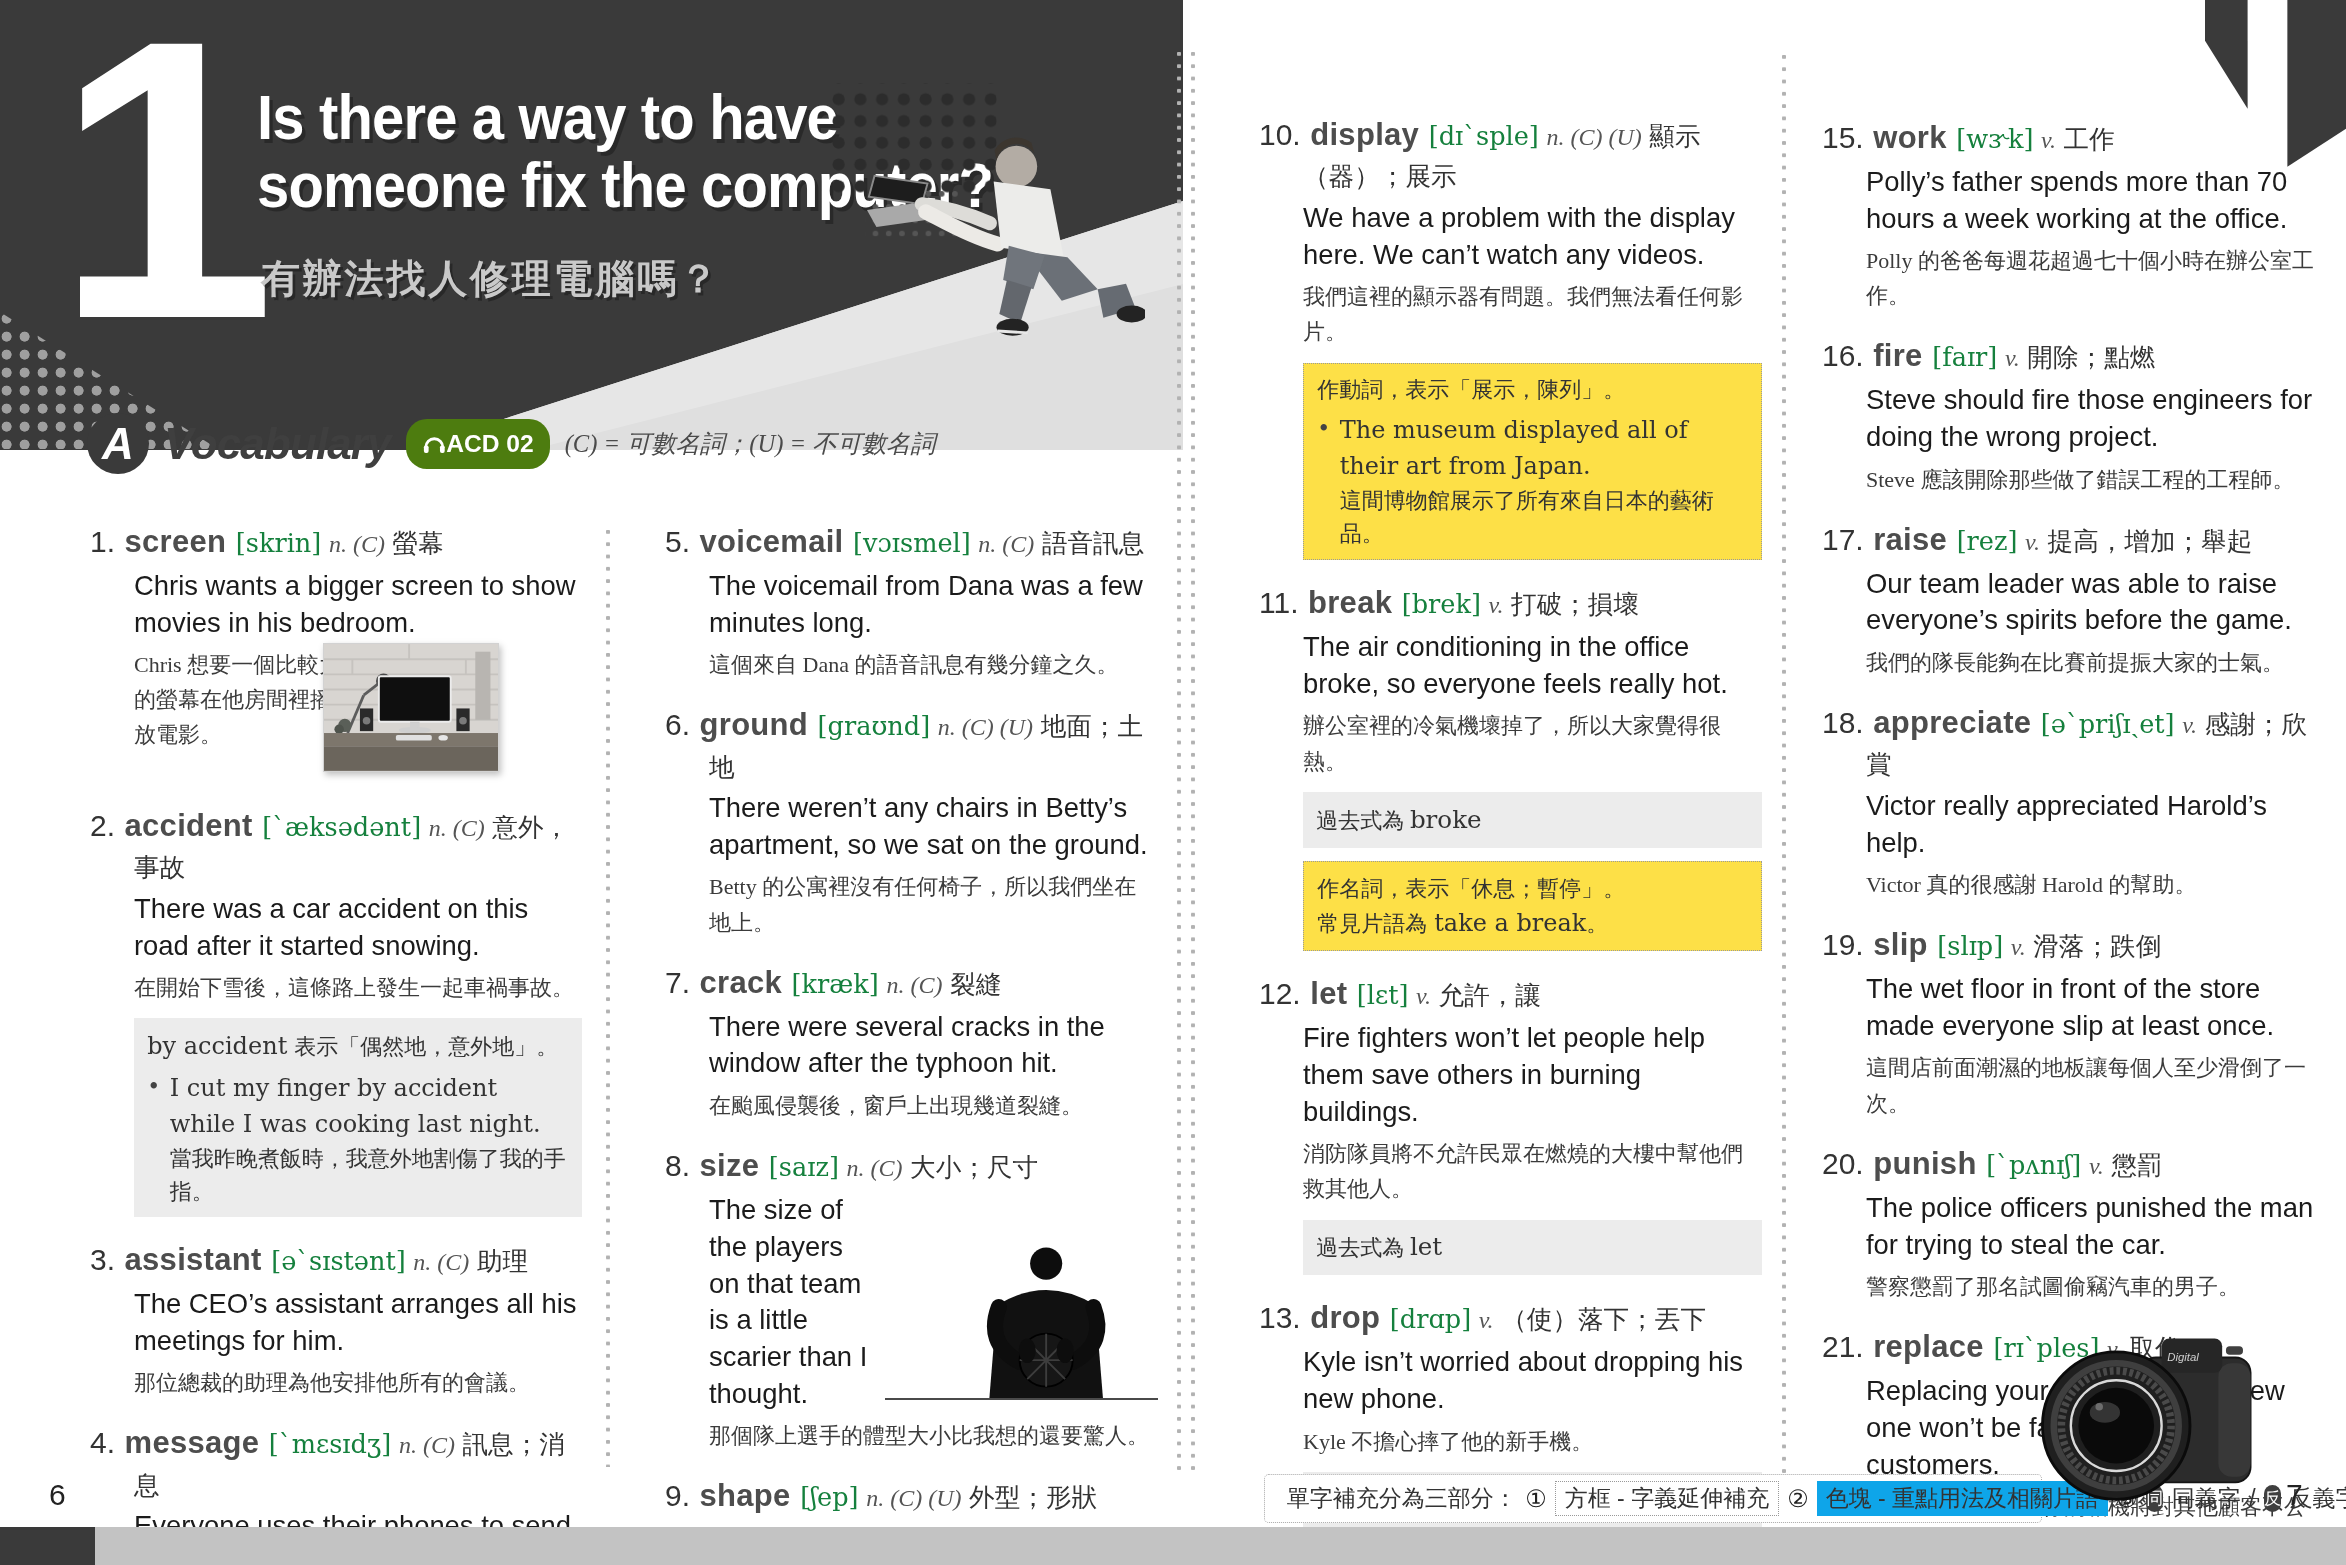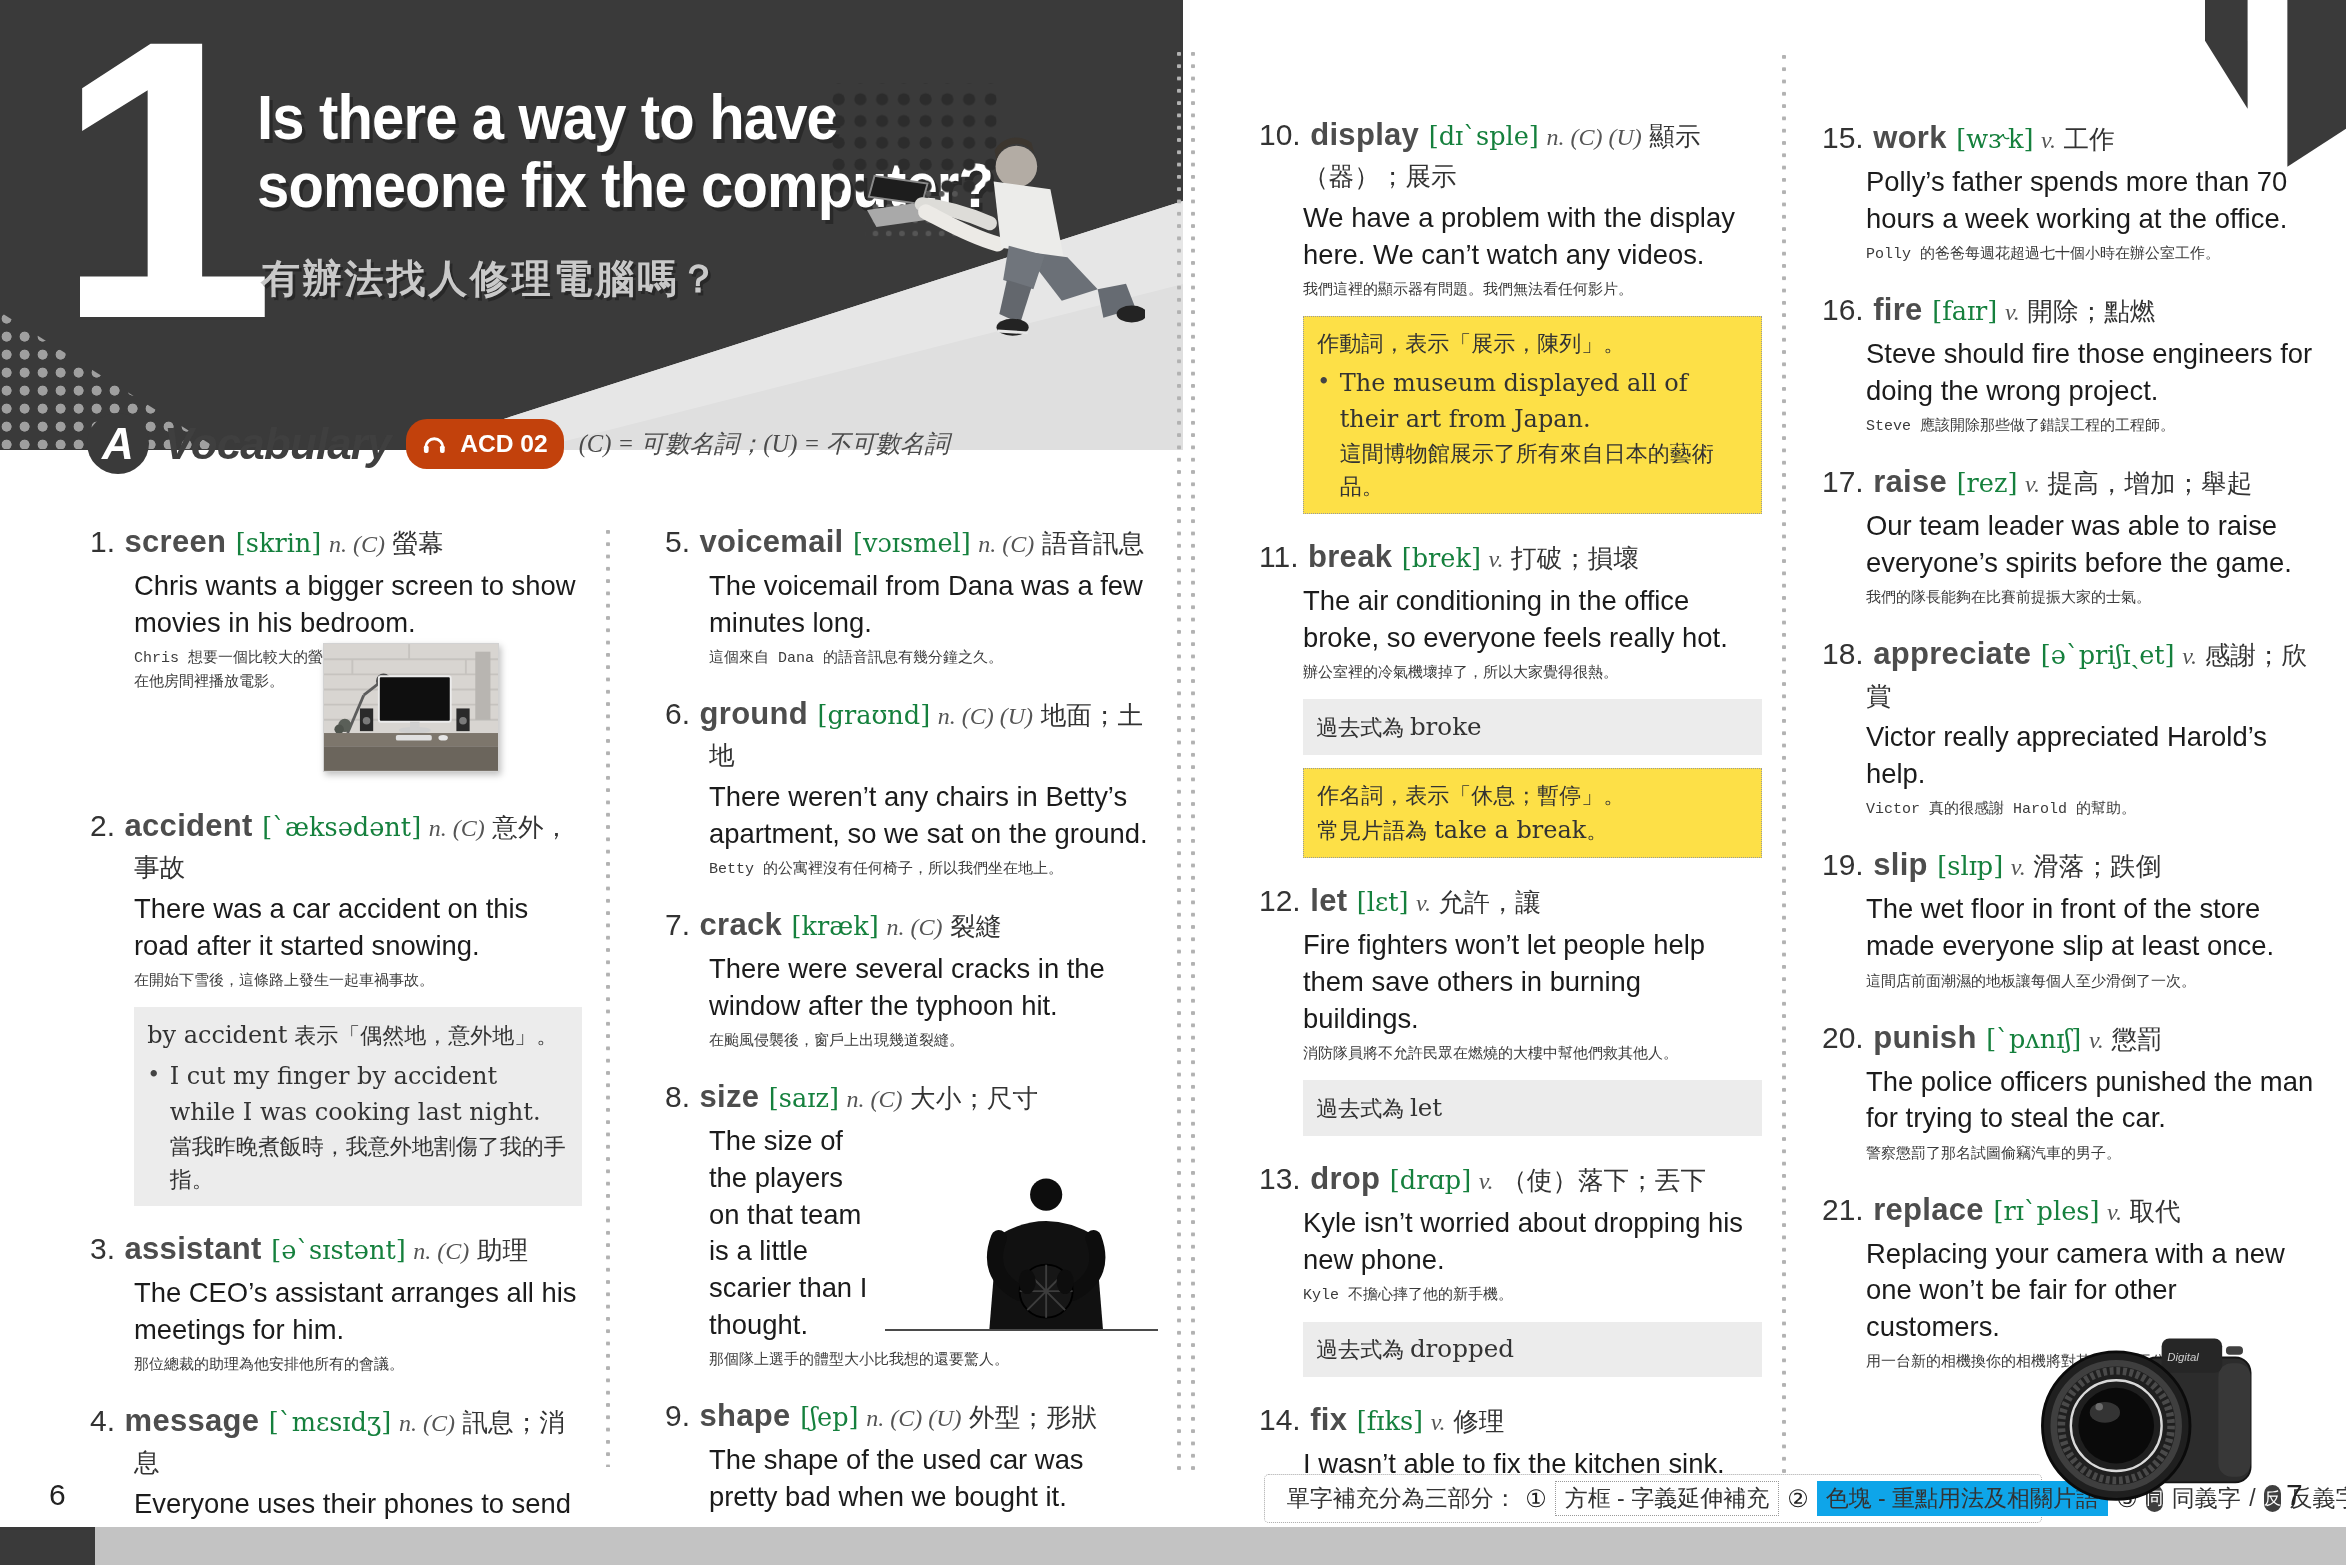--- a/index.html
+++ b/index.html
@@ -32,40 +32,40 @@
      clip-path:polygon(0 0,30% 0,30% 56%,0 21%);}
   .corner-b{position:absolute;inset:0;background:#3a3a3a;
      clip-path:polygon(58% 0,100% 0,100% 66%,58% 86%);}
 
   
   #sec-head{position:absolute;left:87px;top:413px;display:flex;align-items:center;gap:15px;}
   .a-circle{width:62px;height:61px;border-radius:50%;background:#3a3a3a;color:#fff;
      display:flex;align-items:center;justify-content:center;font-size:44px;font-weight:bold;
      font-style:italic;}
   .sec-title{font-size:44px;font-weight:bold;font-style:italic;color:#3f3f3f;letter-spacing:-0.9px;}
-  .audio-badge{display:flex;align-items:center;gap:14px;height:50px;border-radius:21px;
-     background:#c2410c;color:#fff;font-size:24.6px;font-weight:bold;padding:0 16px;}
+  .audio-badge{display:flex;align-items:center;gap:0;height:50px;border-radius:21px;
+     background:#4d7c0f;color:#fff;font-size:24.6px;font-weight:bold;padding:0 16px;}
   .sec-note{font-size:24.6px;font-style:italic;color:#4a4a4a;font-family:"Liberation Serif",serif;}
 
   
   .col{position:absolute;display:block;}
   #col1{left:90px;top:522px;width:492px;}
   #col2{left:665px;top:522px;width:485px;}
   #col3{left:1259px;top:115px;width:503px;}
   #col4{left:1822px;top:118px;width:494px;}
 
   .entry{position:relative;padding-left:44px;margin-bottom:23px;}
   .head{font-size:30px;line-height:1.3;text-indent:-44px;color:#333;margin-bottom:3.8px;}
   .num{margin-right:9.5px;color:#333;}
   .word{font-weight:bold;font-size:31px;color:#4d4d4d;margin-right:9.5px;letter-spacing:0.3px;}
   .phon{font-family:"DejaVu Serif",serif;font-size:25.6px;color:#15803d;margin-right:7.6px;}
   .pos{font-style:italic;font-size:24px;color:#555;font-family:"Liberation Serif",serif;margin-right:7.6px;}
   .gloss{font-size:25.6px;color:#333;}
   .ex{font-size:27.4px;line-height:1.34;color:#1b1b1b;margin:5.7px 0 5.7px 0;}
-  .zh{font-size:15px;line-height:1.6;color:#3b3b3b;font-family:Liberation Mono, monospace;}
+  .zh{font-size:22px;line-height:1.6;color:#3b3b3b;font-family:Liberation Serif, serif;}
 
   .gbox{background:#ececec;margin-top:13.2px;padding:9.5px 13.2px;font-size:22px;color:#333;
         line-height:1.5;font-family:"DejaVu Serif",serif;}
   .dbox{border:1.9px dotted #9a9a9a;background:#fde047;margin-top:13.2px;padding:9.5px 13.2px;
         font-size:22px;color:#333;line-height:1.5;font-family:"DejaVu Serif",serif;}
   .box-en{font-size:24px;}
   .brow{display:flex;gap:9.5px;margin-top:5.7px;}
   .bdot{color:#444;}
   .pastline{font-size:22px;}
   .past-word{font-family:"DejaVu Serif",serif;font-size:24.6px;margin-left:5.7px;}

